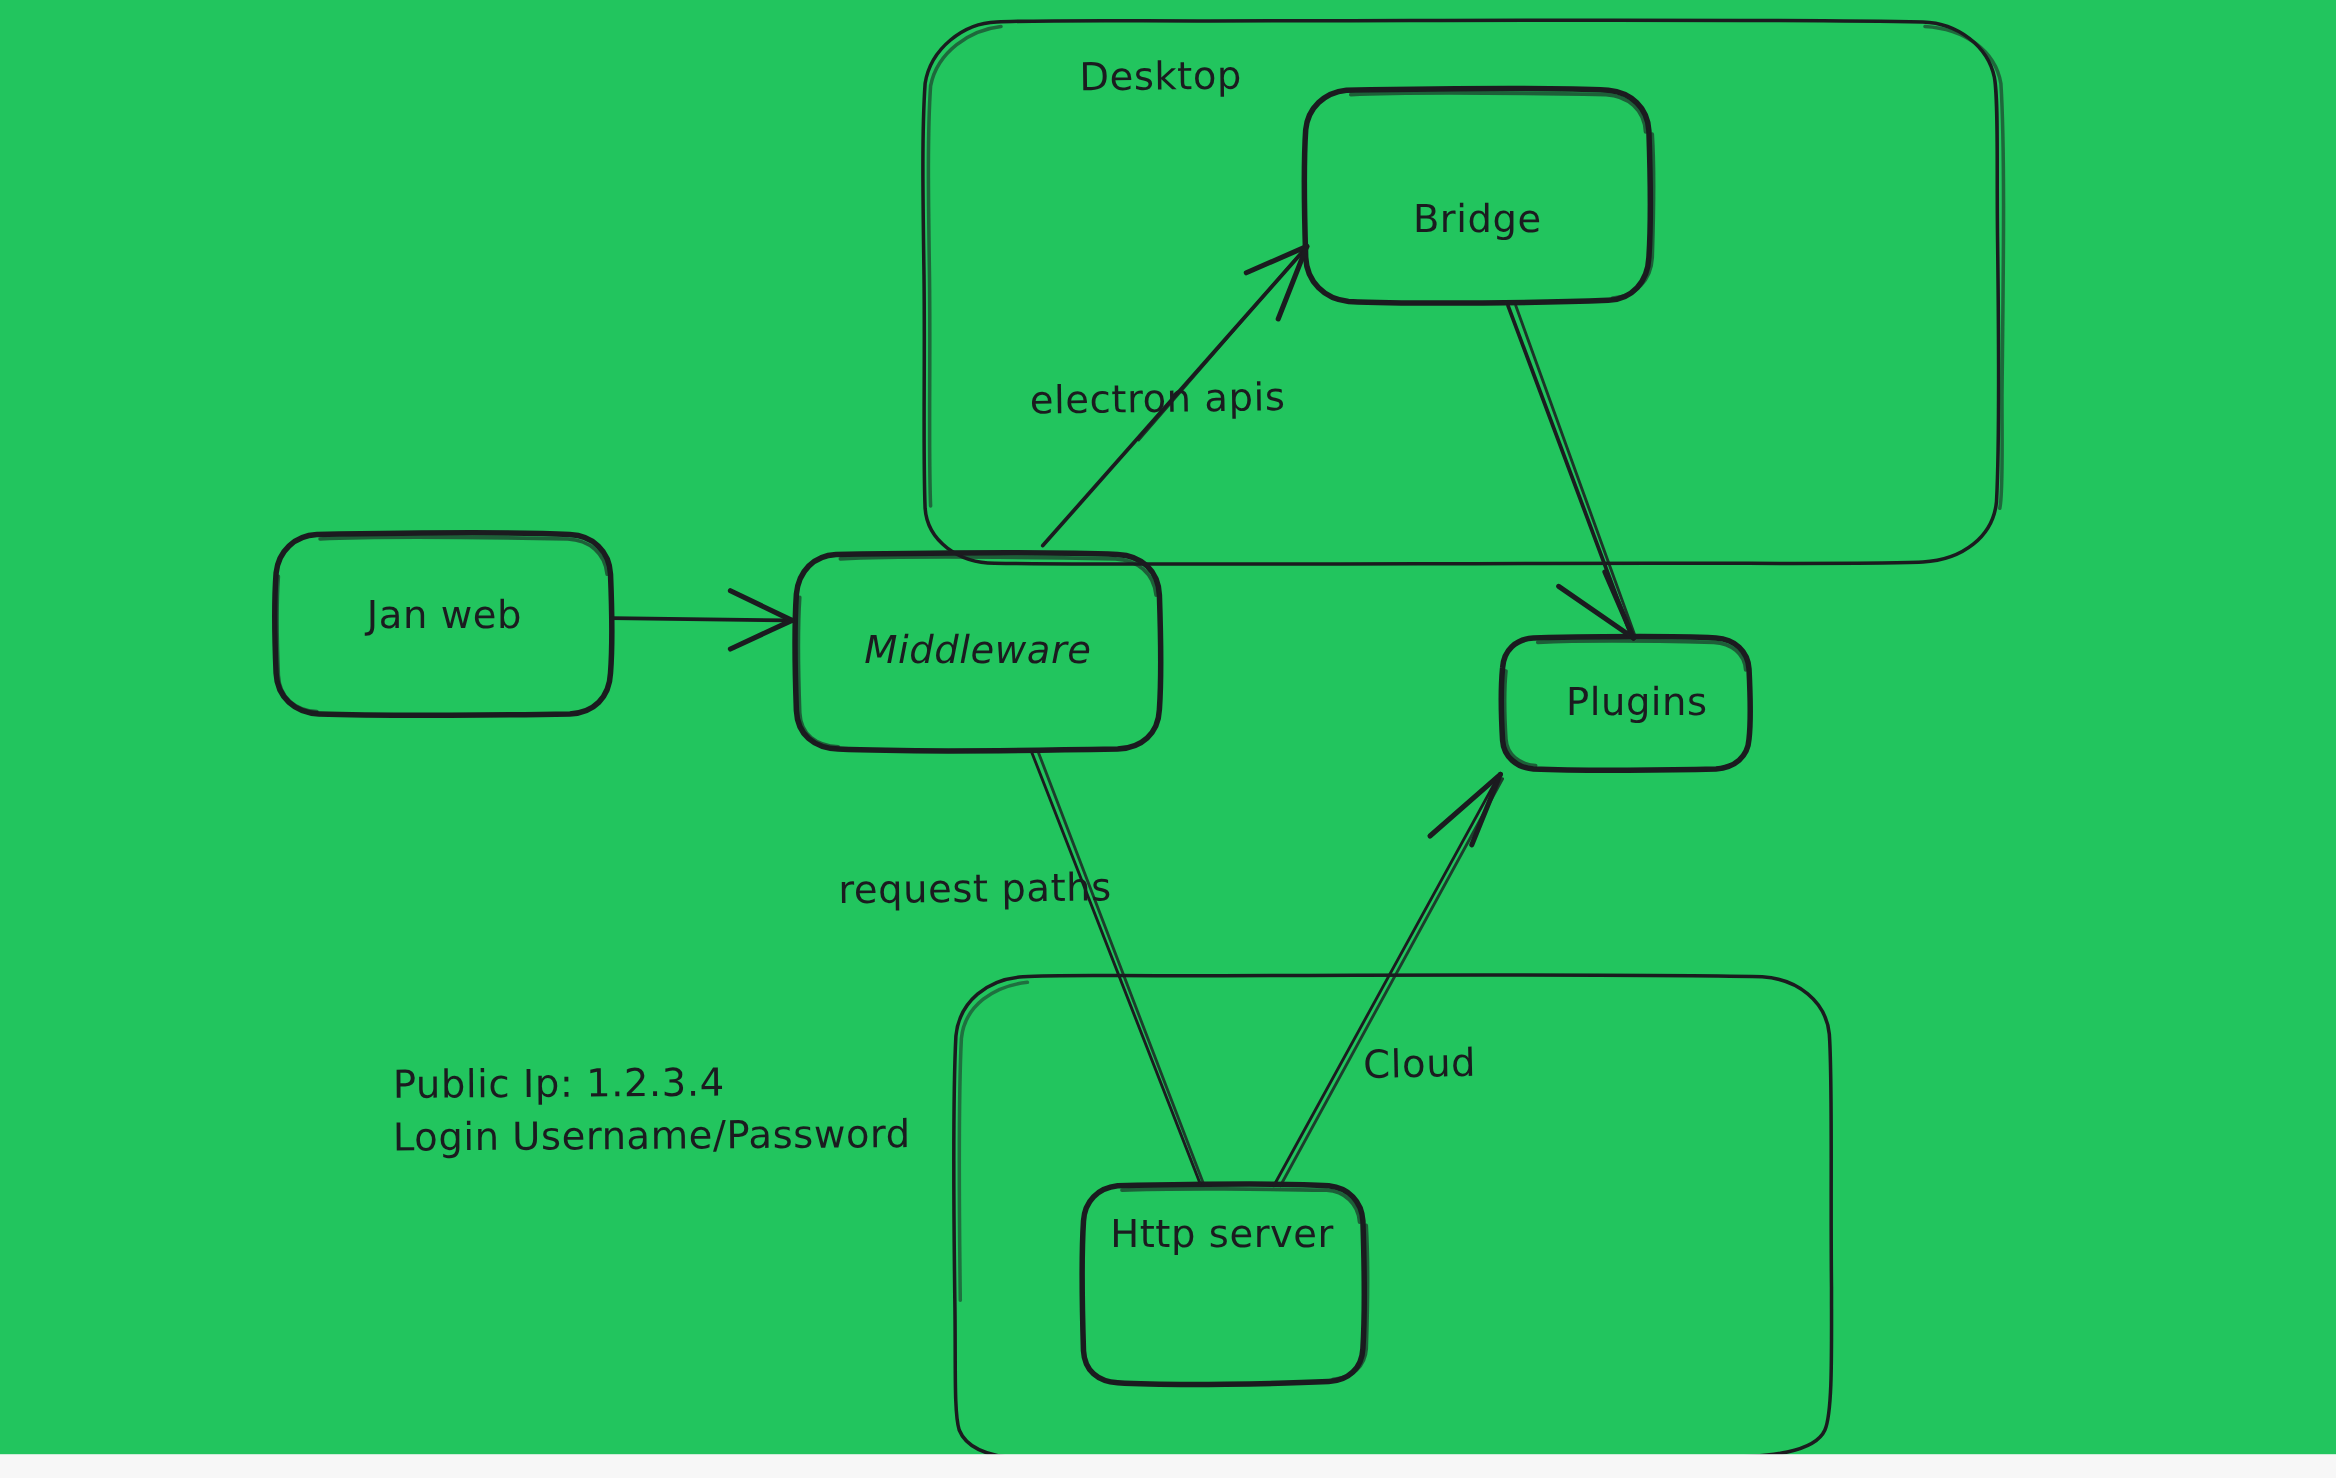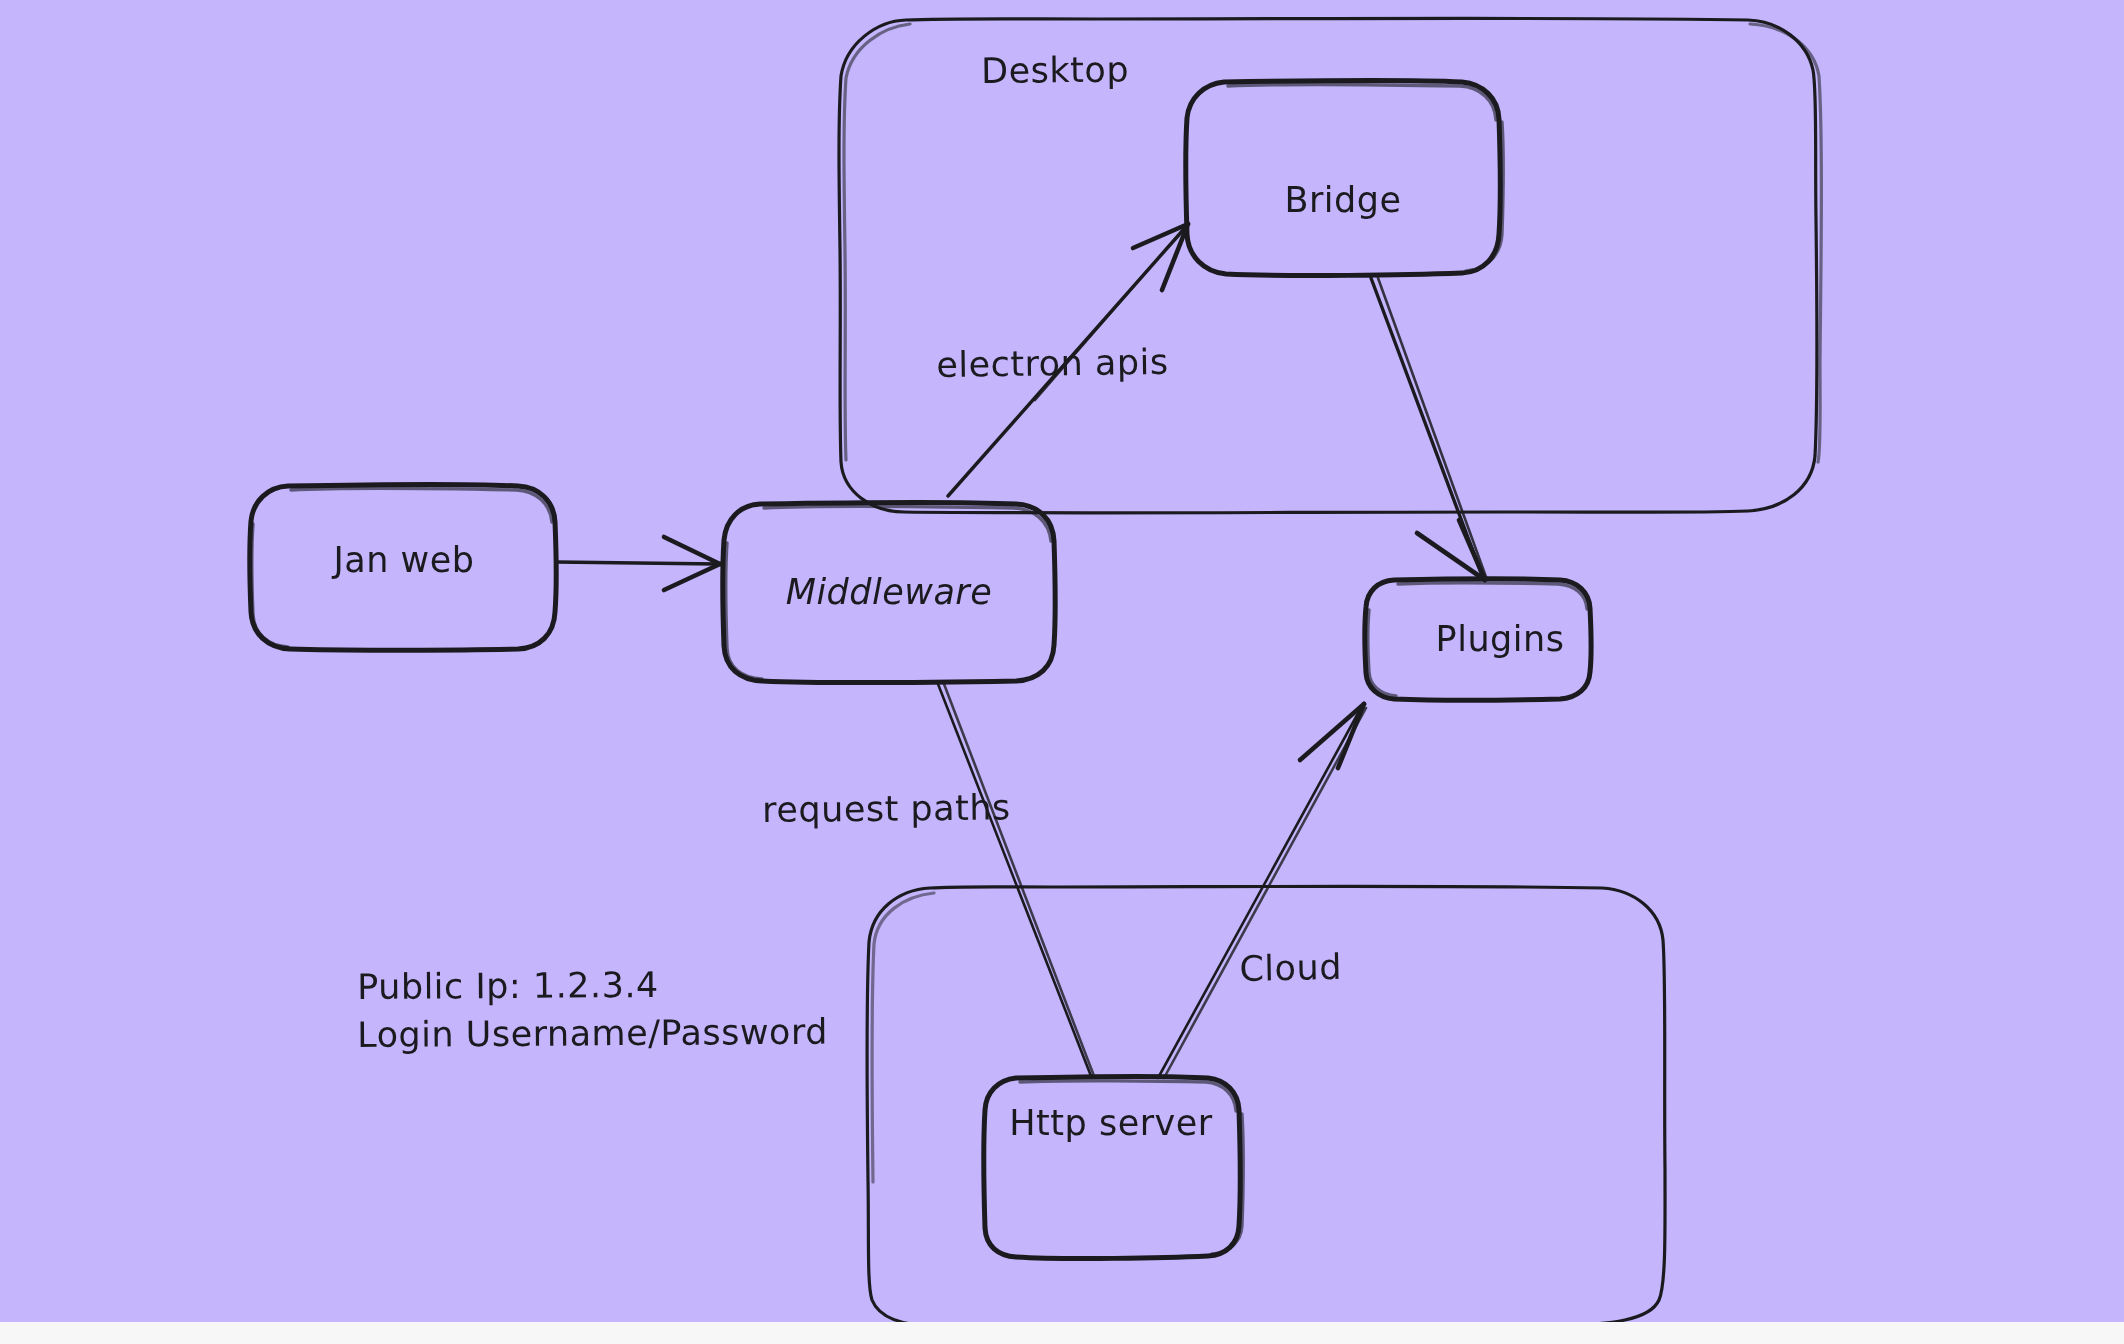--- a/index.html
+++ b/index.html
@@ -6,21 +6,21 @@
   html, body {
     margin: 0;
     padding: 0;
     background: #ffffff;
     font-family: "DejaVu Sans", sans-serif;
   }
   #canvas-root {
     position: relative;
     width: 2124px;
     height: 1344px;
-    background: #c4b5fd;
+    background: #22c55e;
     overflow: hidden;
   }
   #diagram-svg {
     position: absolute;
     left: 0;
     top: 0;
     width: 2124px;
     height: 1344px;
     display: block;
   }
@@ -243,21 +243,21 @@
   </svg>
 
   <div class="hand-text container-label" style="left:981px; top:51px; transform: rotate(-0.6deg);">Desktop</div>
 
   <div class="hand-text node-label" style="left:251px; top:540px; width:306px;">Jan web</div>
 
   <div class="hand-text node-label" style="left:722px; top:572px; width:334px;font-style:italic;">Middleware</div>
 
   <div class="hand-text node-label" style="left:1186px; top:153px; width:314px;margin-top:27px;">Bridge</div>
 
-  <div class="hand-text node-label" style="left:1364px; top:619px; width:248px;margin-left:12px;">Plugins</div>
+  <div class="hand-text node-label" style="left:1364px; top:619px; width:248px;">Plugins</div>
 
   <div class="hand-text node-label" style="left:972px; top:1103px; width:278px;">Http server</div>
 
   <div class="hand-text edge-label" style="left:936px; top:345px; transform: rotate(-0.8deg);">electron apis</div>
 
   <div class="hand-text edge-label" style="left:762px; top:790px; transform: rotate(-0.6deg);">request paths</div>
 
   <div class="hand-text edge-label" style="left:1239px; top:949px; transform: rotate(-1.2deg);">Cloud</div>
 
   <div style="position:absolute; left:357px; top:963px;">

